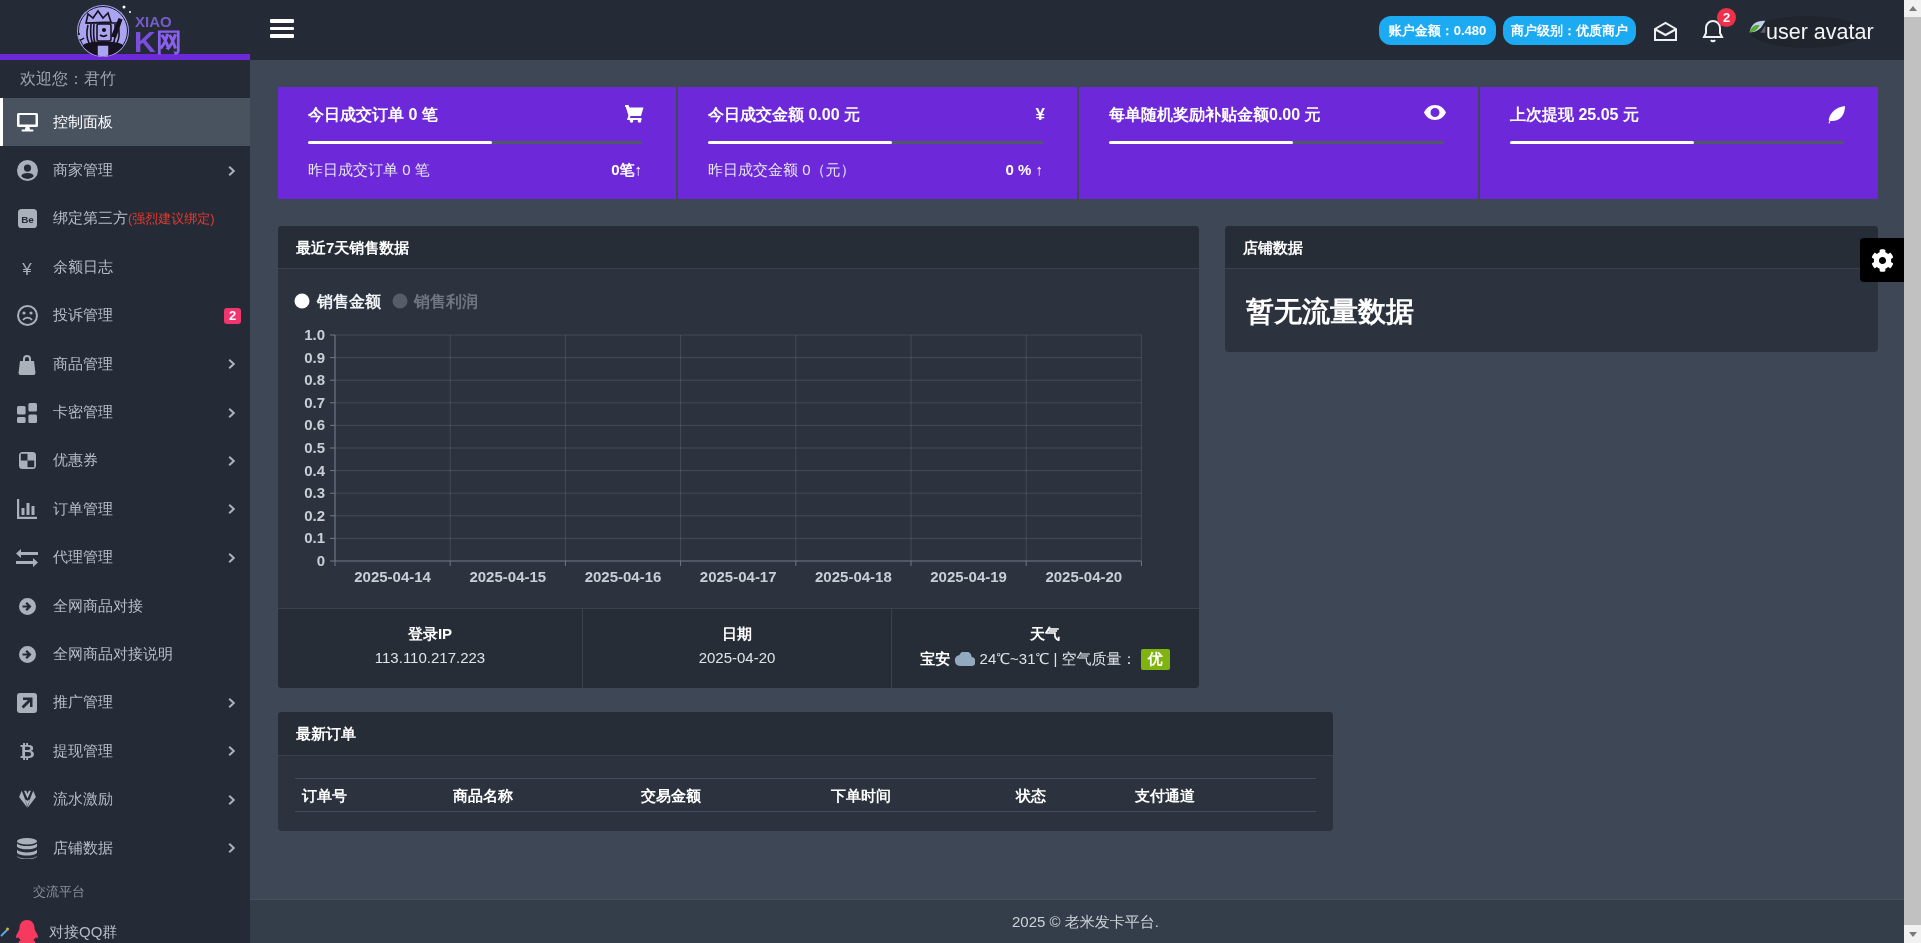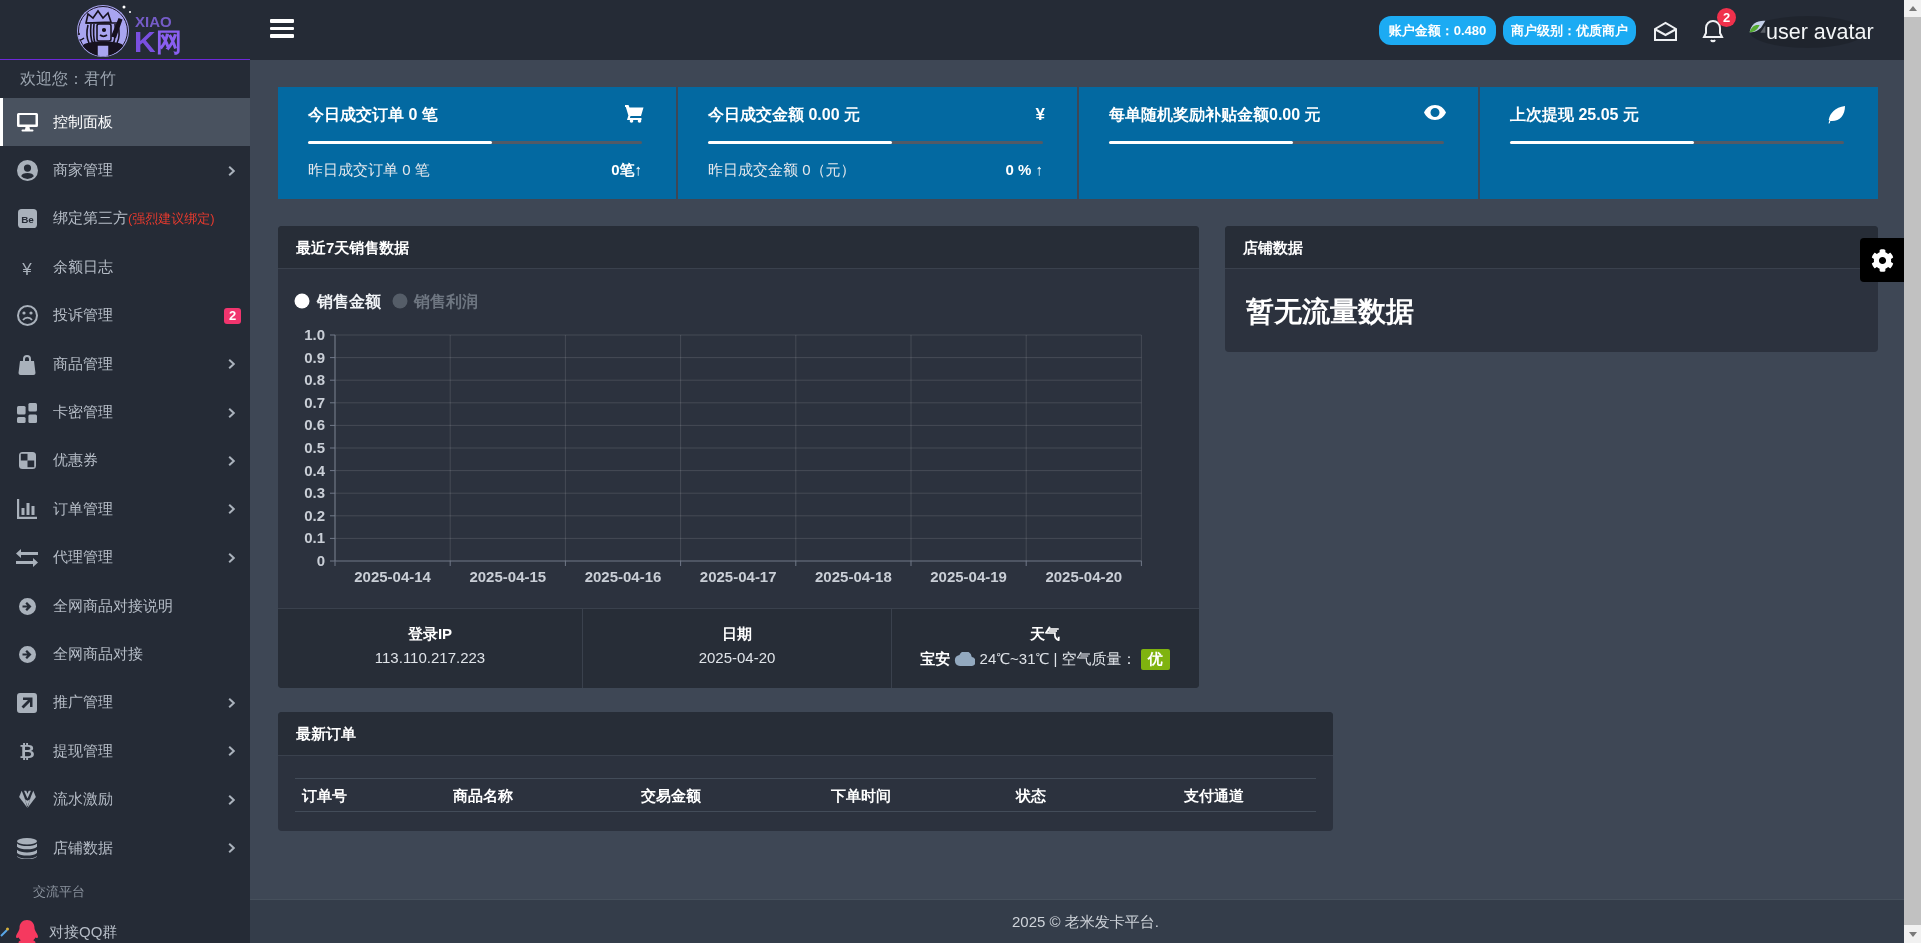--- a/index.html
+++ b/index.html
@@ -1,21 +1,21 @@
 <!DOCTYPE html>
 <html><head>
 <meta charset="utf-8">
 <style>
 * { margin:0; padding:0; box-sizing:border-box; }
 html,body { width:1921px; height:943px; overflow:hidden; }
 body { font-family:"Liberation Sans", sans-serif; background:#3e4755; position:relative; }
 
 
 #sidebar { position:absolute; left:0; top:0; width:250px; height:943px; background:#252b36; z-index:5; }
-#logo { height:60px; border-bottom:1px solid #6d28d9; position:relative; }
+#logo { height:60px; border-bottom:6px solid #6d28d9; position:relative; }
 #welcome { height:38px; line-height:38px; padding-left:20px; color:#9aa3ae; font-size:16px; }
 .mitem { position:relative; height:48.4px; display:flex; align-items:center; color:#b6bdc7; font-size:15px; }
 .mitem .mico { width:22px; height:22px; margin-left:16px; display:flex; align-items:center; justify-content:center; flex:none; }
 .mitem .mtxt { margin-left:15px; white-space:nowrap; }
 .mitem.active { background:#49525f; color:#fff; }
 .mitem.active:before { content:""; position:absolute; left:0; top:0; bottom:0; width:3px; background:#fff; }
 .chev { position:absolute; right:15px; top:50%; transform:translateY(-50%); }
 .redsub { color:#e83a2e; font-size:13px; }
 .badge2 { position:absolute; right:9px; top:50%; transform:translateY(-50%); background:#f1356e; color:#fff; font-weight:bold; font-size:13px; width:17px; height:16px; border-radius:3px; text-align:center; line-height:16px; }
 #seclabel { padding:11px 0 9px 33px; color:#8b939e; font-size:13px; }
@@ -23,21 +23,21 @@
 
 #topbar { position:absolute; left:250px; top:0; width:1671px; height:60px; background:#252b36; z-index:4; }
 .btn-blue { position:absolute; top:16px; height:29px; background:#1cabf3; color:#fff; font-size:13px; font-weight:bold; border-radius:12px; display:flex; align-items:center; justify-content:center; }
 
 
 #content { position:absolute; left:250px; top:60px; width:1671px; height:883px; }
 .panel { position:absolute; background:#2c323e; border-radius:4px; }
 .panel-hdr { height:43px; line-height:43px; padding-left:18px; color:#fff; font-size:15px; font-weight:bold; background:#272d37; border-bottom:1px solid #3a414d; border-radius:4px 4px 0 0; }
 
 
-.scard { position:absolute; top:27px; height:112px; background:#0369a1; }
+.scard { position:absolute; top:27px; height:112px; background:#6d28d9; }
 .scard .t1 { position:absolute; left:30px; top:18px; font-size:16px; font-weight:bold; color:#fff; }
 .scard .ico { position:absolute; right:32px; top:18px; color:#fff; }
 .scard .track { position:absolute; left:30px; top:54px; right:34px; height:3px; background:#525a66; border-radius:2px; }
 .scard .fill { position:absolute; left:0; top:0; height:3px; width:55%; background:#fff; border-radius:2px; }
 .scard .b1 { position:absolute; left:30px; top:74px; font-size:15px; color:#e4e7ec; }
 .scard .b2 { position:absolute; right:34px; top:74px; font-size:15px; font-weight:bold; color:#fff; }
 
 
 .infocol { position:absolute; text-align:center; }
 .infocol .it { font-size:15px; font-weight:bold; color:#fff; }
@@ -205,29 +205,29 @@
         <svg class="chev" width="7" height="11" viewBox="0 0 7 11" fill="none" stroke="#aab2bc" stroke-width="2">
           <path d="M1.2 1.2 L5.8 5.5 L1.2 9.8"></path>
         </svg>
       </div>
       <div class="mitem">
         <span class="mico">
           <svg width="17" height="17" viewBox="0 0 17 17">
             <path fill="#a9b1bb" d="M8.5 0 a8.5 8.5 0 1 0 0 17 a8.5 8.5 0 0 0 0 -17 z M8 4 l4.5 4.5 l-4.5 4.5 l-1.6 -1.6 l1.8 -1.8 h-4.7 v-2.2 h4.7 l-1.8 -1.8 z"></path>
           </svg>
         </span>
-        <span class="mtxt">全网商品对接说明</span>
+        <span class="mtxt">全网商品对接</span>
       </div>
       <div class="mitem">
         <span class="mico">
           <svg width="17" height="17" viewBox="0 0 17 17">
             <path fill="#a9b1bb" d="M8.5 0 a8.5 8.5 0 1 0 0 17 a8.5 8.5 0 0 0 0 -17 z M8 4 l4.5 4.5 l-4.5 4.5 l-1.6 -1.6 l1.8 -1.8 h-4.7 v-2.2 h4.7 l-1.8 -1.8 z"></path>
           </svg>
         </span>
-        <span class="mtxt">全网商品对接</span>
+        <span class="mtxt">全网商品对接说明</span>
       </div>
       <div class="mitem">
         <span class="mico">
           <svg width="20" height="20" viewBox="0 0 20 20">
             <path fill="#a9b1bb" d="M3 0 h14 a3 3 0 0 1 3 3 v14 a3 3 0 0 1 -3 3 h-14 a3 3 0 0 1 -3 -3 v-14 a3 3 0 0 1 3 -3 z M6 4.5 v2.5 h5 l-6.5 6.5 l2 2 l6.5 -6.5 v5 h2.5 v-9.5 z"></path>
           </svg>
         </span>
         <span class="mtxt">推广管理</span>
         <svg class="chev" width="7" height="11" viewBox="0 0 7 11" fill="none" stroke="#aab2bc" stroke-width="2">
           <path d="M1.2 1.2 L5.8 5.5 L1.2 9.8"></path>
@@ -445,21 +445,21 @@
   </div>
 
   <div class="panel" style="left:28px;top:652px;width:1055px;height:119px;">
     <div class="panel-hdr" style="height:44px;line-height:44px;">最新订单</div>
     <div style="position:absolute;left:17px;right:17px;top:66px;height:34px;border-top:1px solid #434c59;border-bottom:1px solid #434c59;">
       <div class="th" style="left:7px;top:8px;">订单号</div>
       <div class="th" style="left:158px;top:8px;">商品名称</div>
       <div class="th" style="left:346px;top:8px;">交易金额</div>
       <div class="th" style="left:536px;top:8px;">下单时间</div>
       <div class="th" style="left:721px;top:8px;">状态</div>
-      <div class="th" style="left:889px;top:8px;font-family:Liberation Serif, serif;">支付通道</div>
+      <div class="th" style="left:840px;top:8px;font-family:Liberation Serif, serif;">支付通道</div>
     </div>
   </div>
 </div>
 
 <div id="footer">2025 © 老米发卡平台.</div>
 
 <div id="gear">
   <svg width="23" height="23" viewBox="0 0 512 512">
       <path fill="#fff" d="M487.4 315.7l-42.6-24.6c4.3-23.2 4.3-47 0-70.2l42.6-24.6c4.9-2.8 7.1-8.6 5.5-14-11.1-35.6-30-67.8-54.7-94.6-3.8-4.1-10-5.1-14.8-2.3L380.8 110c-17.9-15.4-38.5-27.3-60.8-35.1V25.8c0-5.6-3.9-10.5-9.4-11.7-36.7-8.2-74.3-7.8-109.2 0-5.5 1.2-9.4 6.1-9.4 11.7V75c-22.2 7.9-42.8 19.8-60.8 35.1L88.7 85.5c-4.9-2.8-11-1.9-14.8 2.3-24.7 26.7-43.6 58.9-54.7 94.6-1.7 5.4.6 11.2 5.5 14L67.3 221c-4.3 23.2-4.3 47 0 70.2l-42.6 24.6c-4.9 2.8-7.1 8.6-5.5 14 11.1 35.6 30 67.8 54.7 94.6 3.8 4.1 10 5.1 14.8 2.3l42.6-24.6c17.9 15.4 38.5 27.3 60.8 35.1v49.2c0 5.6 3.9 10.5 9.4 11.7 36.7 8.2 74.3 7.8 109.2 0 5.5-1.2 9.4-6.1 9.4-11.7v-49.2c22.2-7.9 42.8-19.8 60.8-35.1l42.6 24.6c4.9 2.8 11 1.9 14.8-2.3 24.7-26.7 43.6-58.9 54.7-94.6 1.5-5.5-.7-11.3-5.6-14.1zM256 336c-44.1 0-80-35.9-80-80s35.9-80 80-80 80 35.9 80 80-35.9 80-80 80z"></path>
     </svg>

